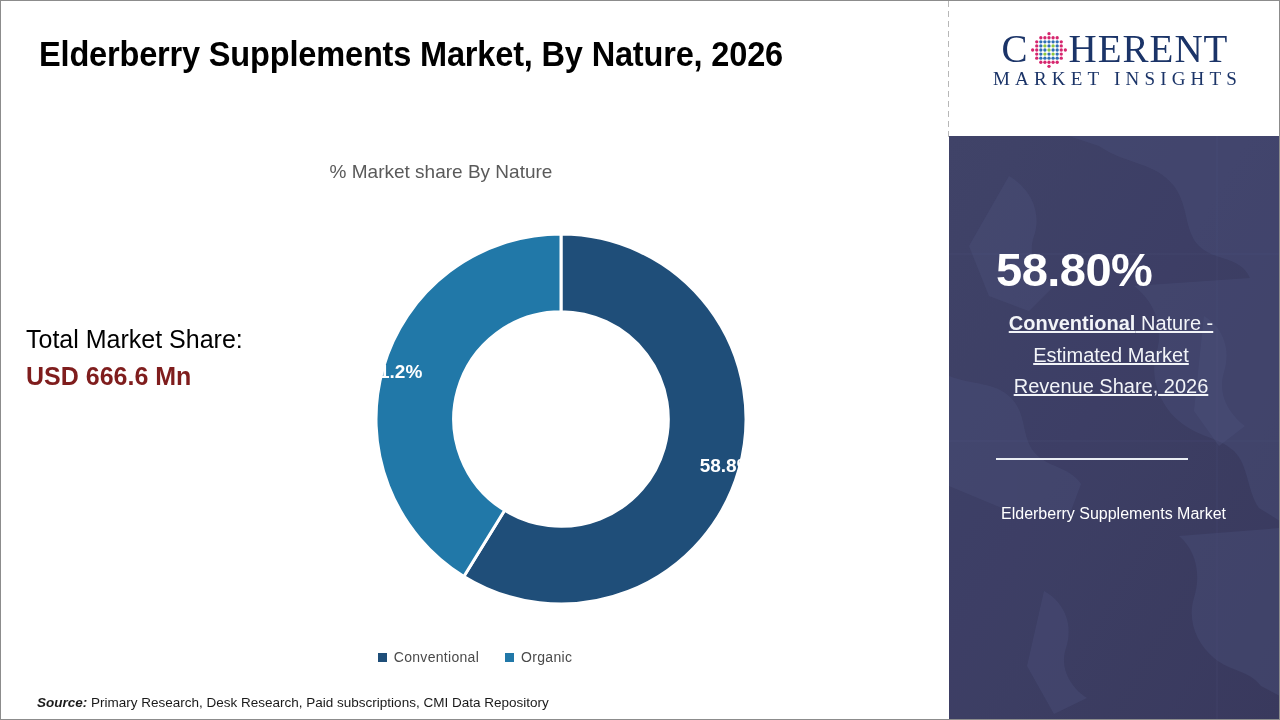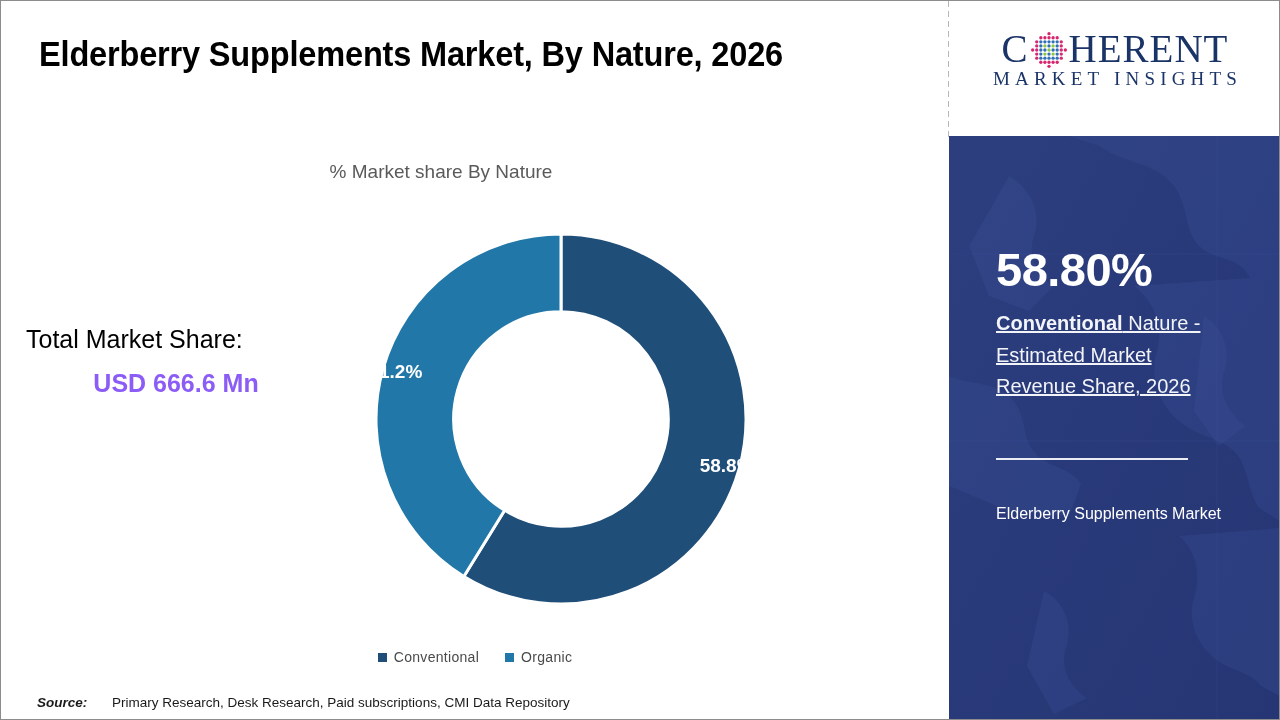--- a/index.html
+++ b/index.html
@@ -66,25 +66,24 @@
     line-height: 1.28;
   }
   #total-market-label {
     font-size: 25px;
     color: #000000;
     font-weight: normal;
     display: block;
   }
   #total-market-value {
     font-size: 25px;
-    color: #8b5cf6;
+    color: #7f1d1d;
     font-weight: bold;
     display: block;
-    margin-top: 12px;
-    text-align: center;
+    margin-top: 5px;
   }
 
   
   #donut-wrap {
     position: absolute;
     left: 360px;
     top: 218px;
     width: 400px;
     height: 400px;
   }
@@ -127,21 +126,21 @@
   
   #source-line {
     position: absolute;
     left: 36px;
     top: 694px;
     font-size: 13.5px;
     color: #1a1a1a;
     white-space: nowrap;
   }
   #source-label { font-weight: bold; font-style: italic; }
-  #source-text  { font-weight: normal; margin-left: 21px; }
+  #source-text  { font-weight: normal; }
 
   
   #vertical-dashed-divider {
     position: absolute;
     left: 947px;
     top: 0px;
     width: 0;
     height: 136px;
     border-left: 2px dashed #b8b8b8;
   }
@@ -198,22 +197,23 @@
     letter-spacing: 5.2px;
     padding-left: 5px;
   }
 
   #panel-body {
     position: absolute;
     left: 0;
     top: 135px;
     width: 331px;
     height: 583px;
-    background: #6d28d9;
+    background: #ef4444;
     overflow: hidden;
+    text-align: center;
   }
   #panel-texture {
     position: absolute;
     inset: 0;
     opacity: 0.85;
   }
   #panel-content {
     position: absolute;
     left: 47px;
     top: 0;

